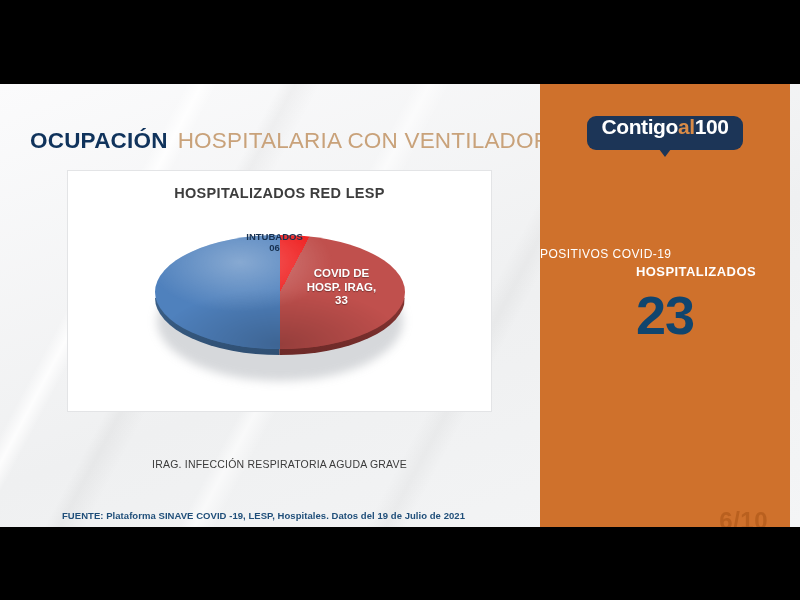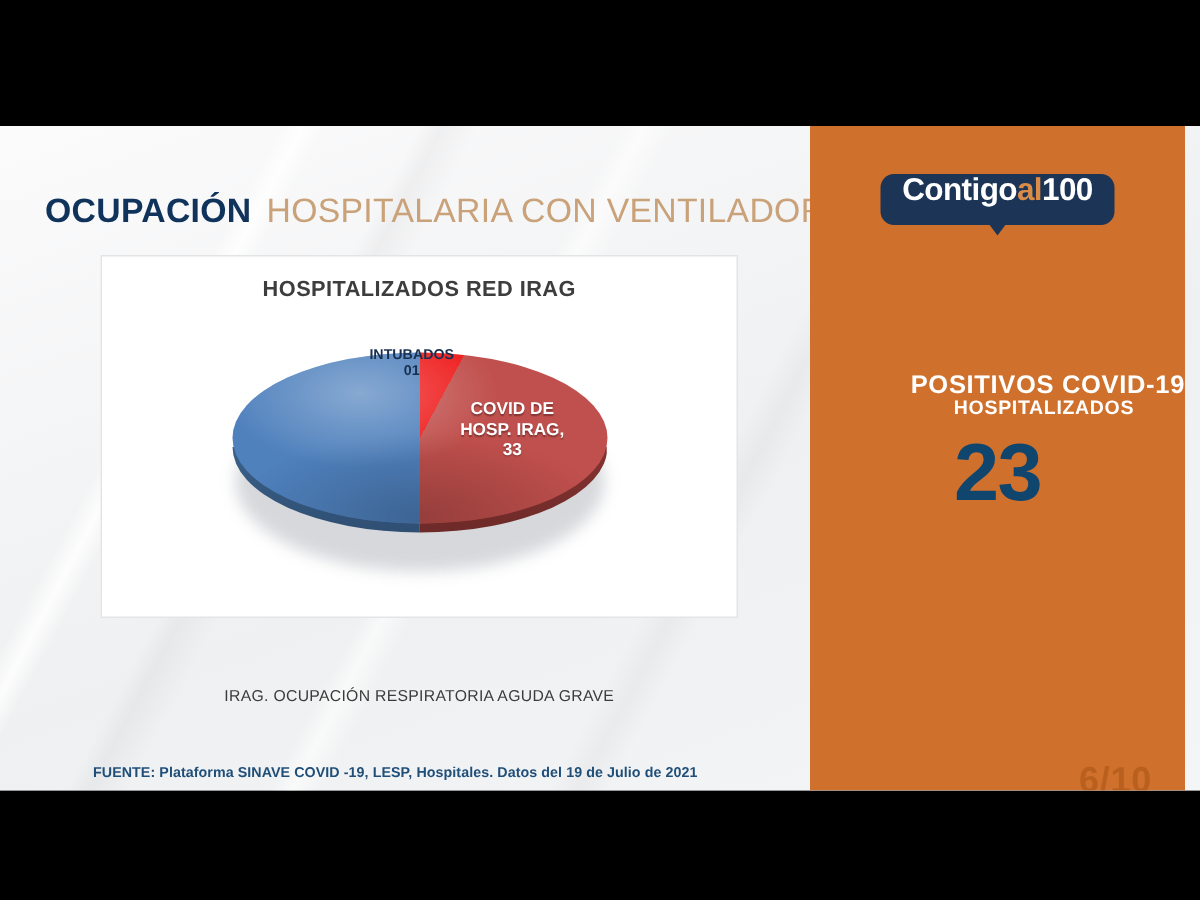--- a/index.html
+++ b/index.html
@@ -257,23 +257,23 @@
     font-size: 15.5px;
     font-weight: bold;
     color: #ffffff;
     letter-spacing: 2.1px;
   }
   #sb-line1 {
     position: absolute;
     left: 0;
     top: 163px;
     width: 100%;
-    text-align: right;
-    font-size: 17px;
-    font-weight: bold;
+    text-align: left;
+    font-size: 12px;
+    font-weight: normal;
     color: #ffffff;
     letter-spacing: .45px;
   }
   #sb-line2 {
     position: absolute;
     left: 0;
     top: 180px;
     width: 100%;
     text-align: center;
     font-size: 13px;
@@ -337,45 +337,45 @@
           <line x1="26.9" y1="30.8" x2="30.8" y2="26.9"></line>
           <circle cx="14.6" cy="15.2" r="1.15" fill="#2c4663" stroke="none"></circle>
           <circle cx="21.0" cy="14.4" r="1.15" fill="#2c4663" stroke="none"></circle>
           <circle cx="17.4" cy="21.4" r="1.15" fill="#2c4663" stroke="none"></circle>
           <circle cx="22.3" cy="20.4" r="1.0" fill="#2c4663" stroke="none"></circle>
         </svg>
       </span>
     </div>
 
     <div id="chart-card">
-      <div id="chart-title">HOSPITALIZADOS RED IRAG</div>
+      <div id="chart-title">HOSPITALIZADOS RED LESP</div>
 
       <div id="pie-wrap">
         <div id="pie-shadow"></div>
         <div class="pie-side" id="pie-side-blue"></div>
         <div class="pie-side" id="pie-side-red"></div>
         <div id="pie-top">
           <div id="pie-gloss"></div>
         </div>
 
 
         <div class="pie-label" id="label-intubados">
           <div>INTUBADOS</div>
-          <div>01</div>
+          <div>06</div>
         </div>
 
         <div class="pie-label" id="label-total">
           <div>COVID DE</div>
           <div>HOSP. IRAG,</div>
           <div>33</div>
         </div>
       </div>
     </div>
 
-    <div id="footnote">IRAG. OCUPACIÓN RESPIRATORIA AGUDA GRAVE</div>
+    <div id="footnote">IRAG. INFECCIÓN RESPIRATORIA AGUDA GRAVE</div>
 
     <div id="source">FUENTE: Plataforma SINAVE COVID -19, LESP, Hospitales. Datos del 19 de  Julio de 2021</div>
 
     <div id="sidebar">
       <div id="logo-badge">
         <span class="logo-text logo-w">Contigo</span>
           <span class="logo-text logo-o">al</span>
           <span class="logo-text logo-w">100</span>
       </div>
 

